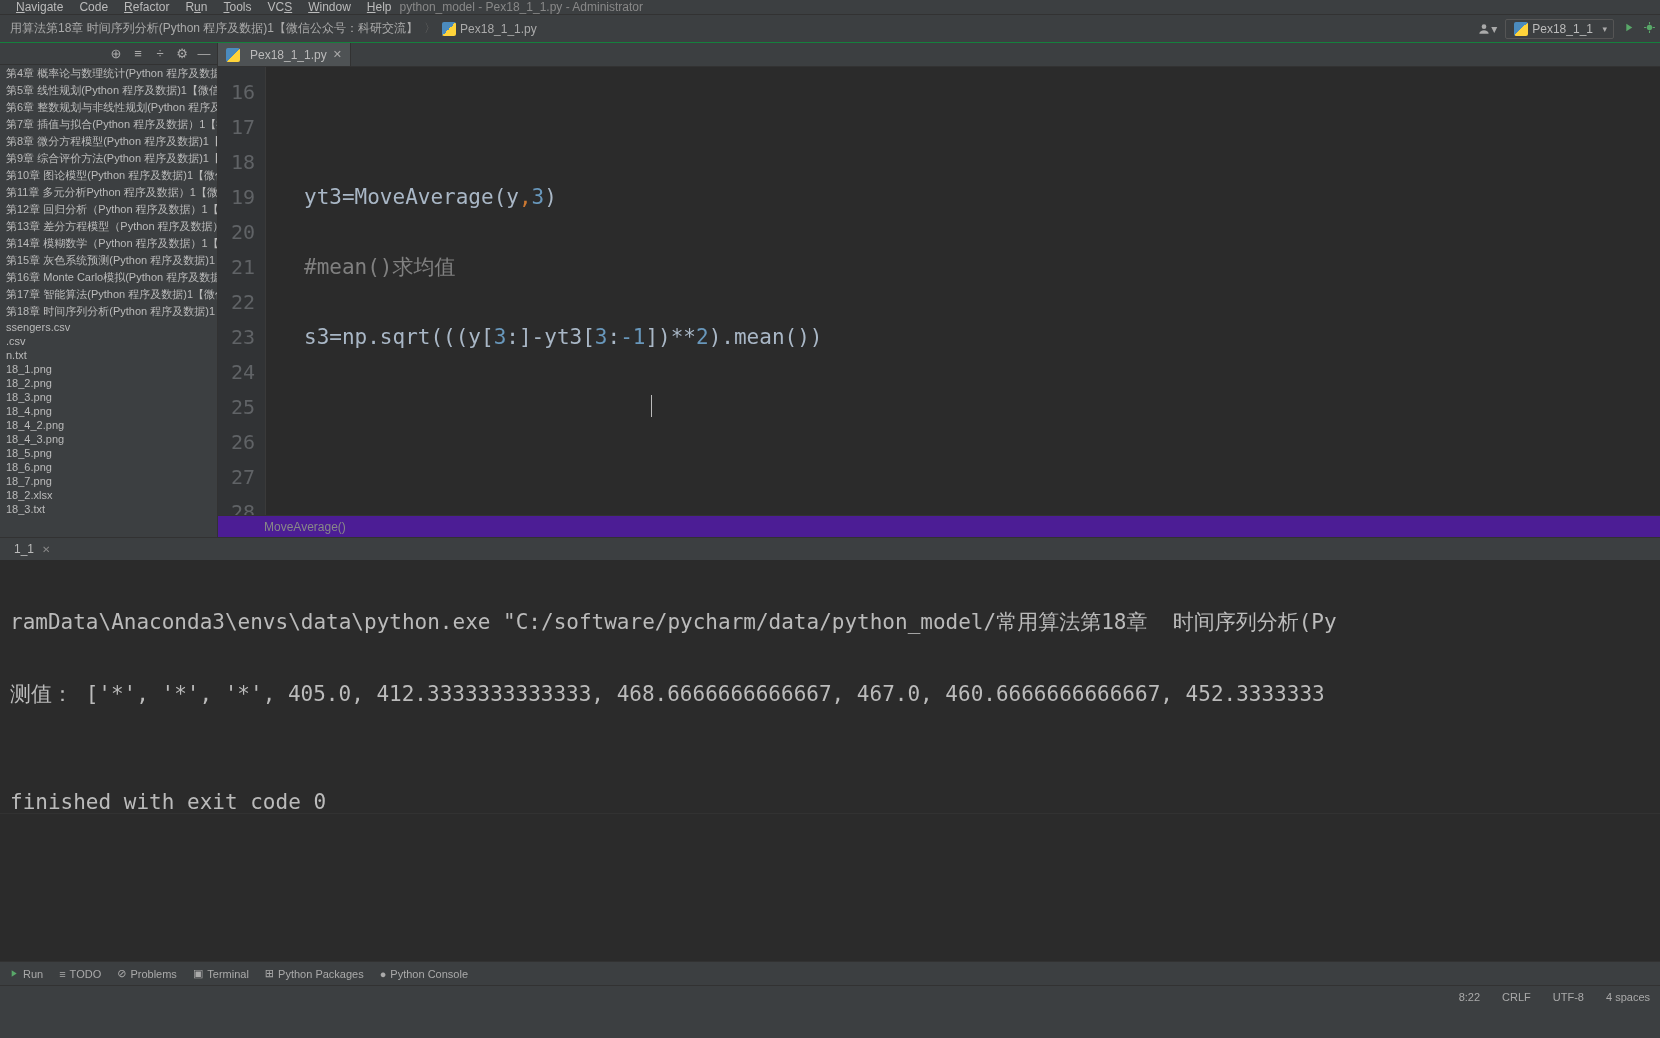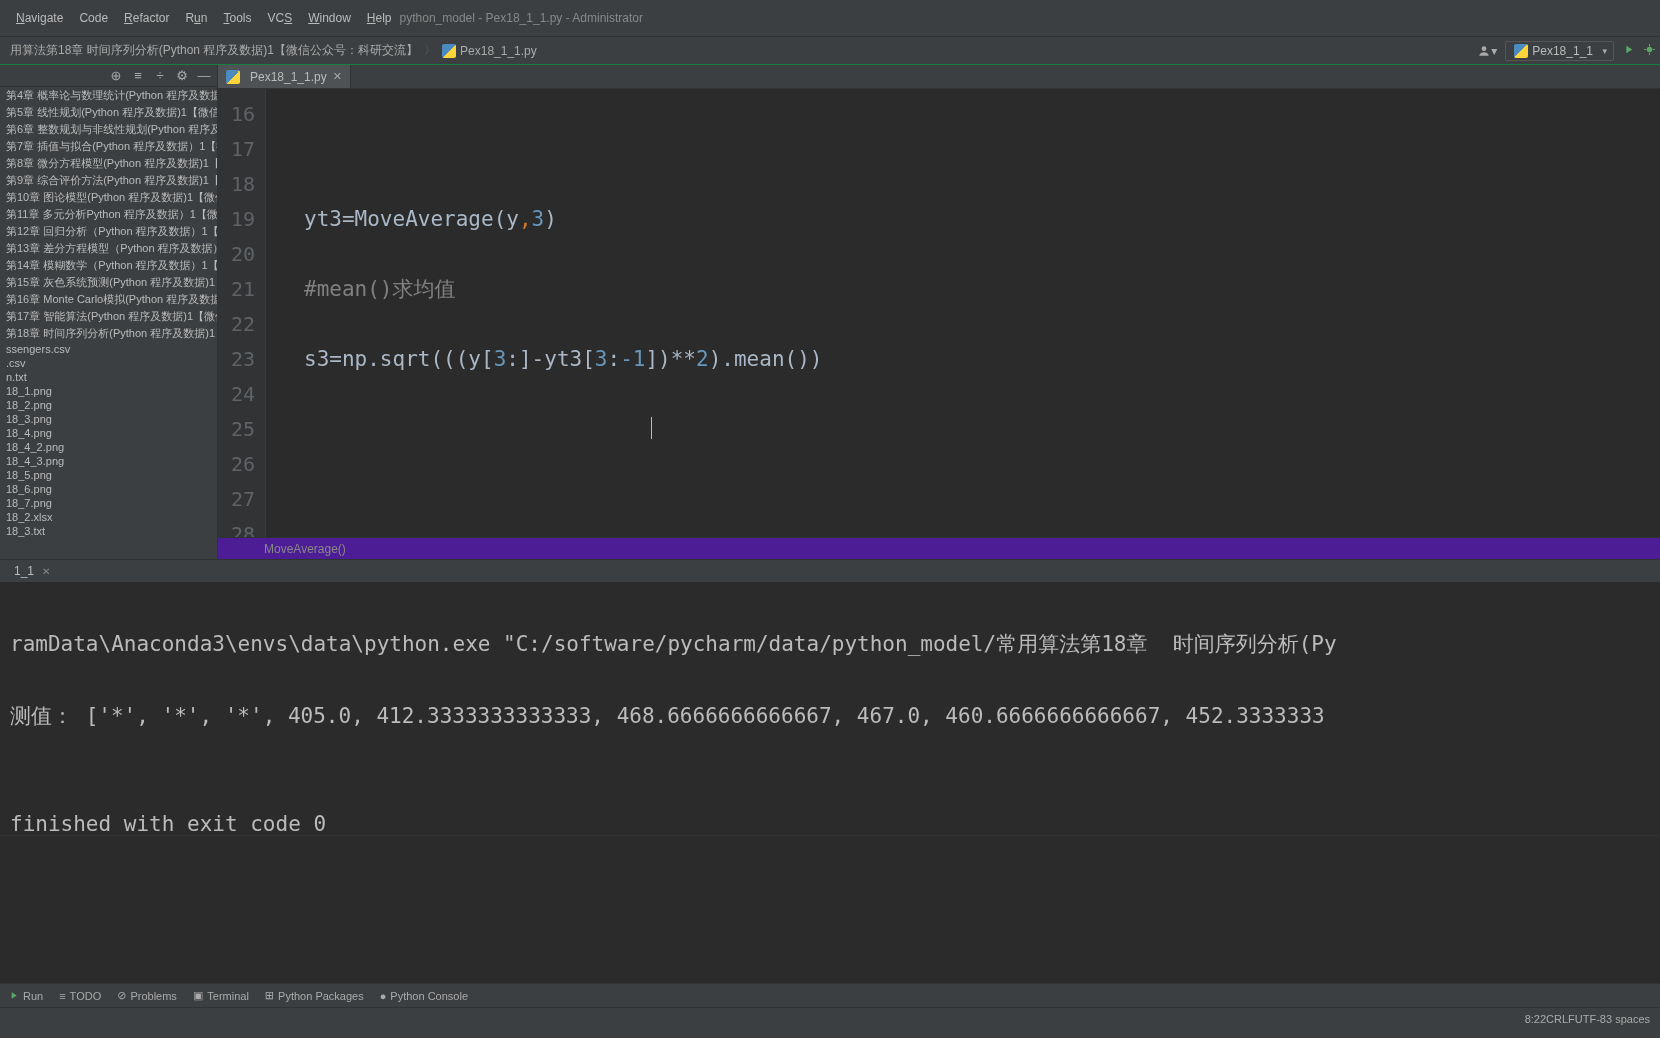--- a/index.html
+++ b/index.html
@@ -6,21 +6,21 @@
 body {
   font-family: "Segoe UI", Arial, sans-serif;
   background: #3c3f41;
   color: #bbbbbb;
   font-size: 12px;
   overflow: hidden;
   width: 1660px;
   height: 1038px;
 }
 .menubar {
-  height: 37px;
+  height: 15px;
   background: #3c3f41;
   display: flex;
   align-items: center;
   padding: 0 8px;
   border-bottom: 1px solid #323232;
 }
 .menubar-item {
   padding: 2px 8px;
   color: #bbbbbb;
   cursor: pointer;
@@ -216,21 +216,21 @@
 .bt-item { display: flex; align-items: center; gap: 4px; cursor: pointer; }
 .bt-play svg { fill: #59a869; }
 .status-bar {
   height: 22px;
   background: #3c3f41;
   border-top: 1px solid #323232;
   display: flex;
   align-items: center;
   justify-content: flex-end;
   padding: 0 10px;
-  gap: 0;
+  gap: 22px;
   font-size: 11px;
   color: #aaa;
 }
 .cursor-caret {
   position: absolute;
   left: 385px;
   top: 328px;
   width: 1px;
   height: 22px;
   background: #bbbbbb;
@@ -404,14 +404,14 @@
   <span class="bt-item">⊘ <span>Problems</span></span>
   <span class="bt-item">▣ <span>Terminal</span></span>
   <span class="bt-item">⊞ <span>Python Packages</span></span>
   <span class="bt-item">● <span>Python Console</span></span>
 </div>
 
 <div class="status-bar">
   <span>8:22</span>
   <span>CRLF</span>
   <span>UTF-8</span>
-  <span>3 spaces</span>
+  <span>4 spaces</span>
 </div>
 
 </body></html>

